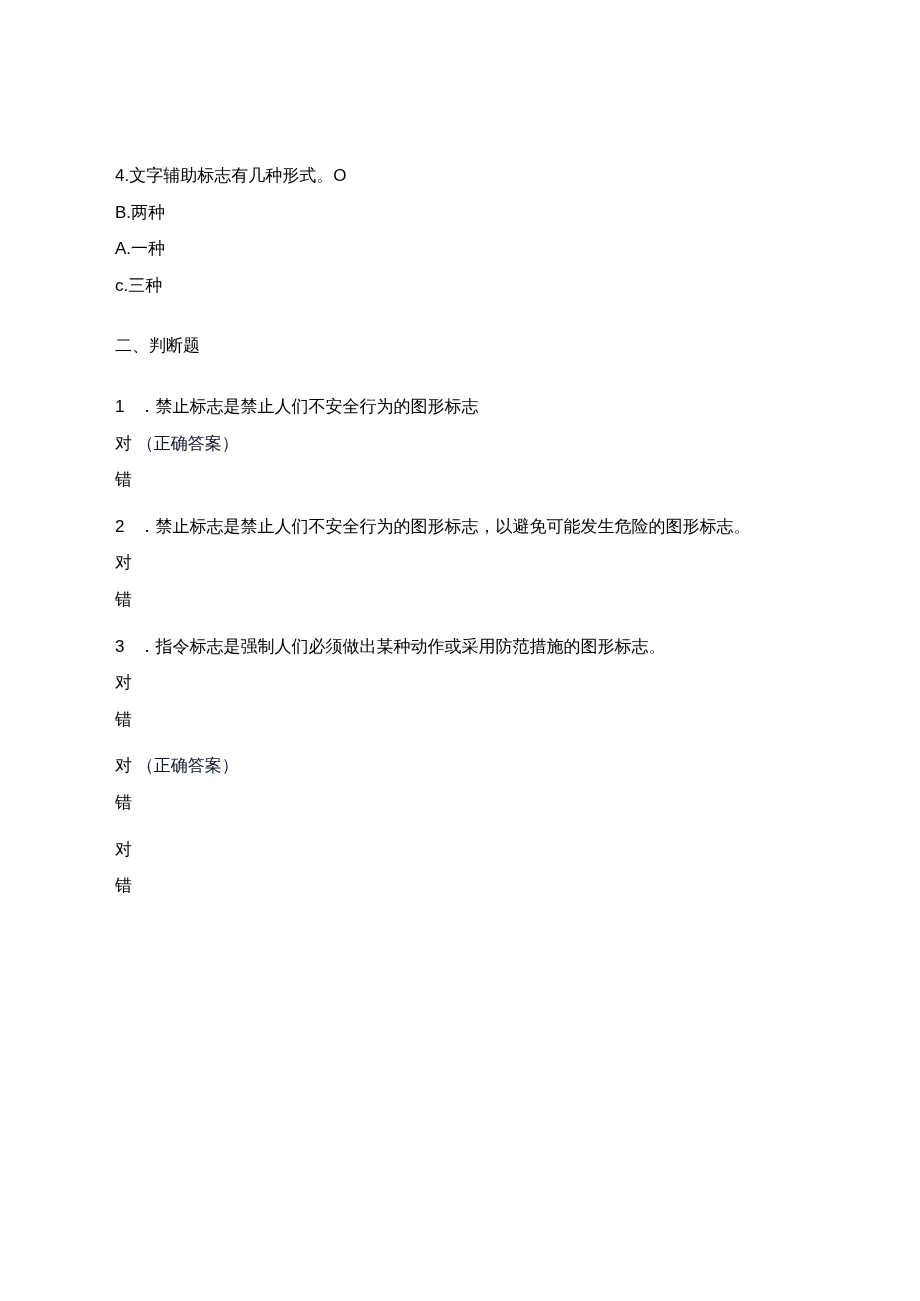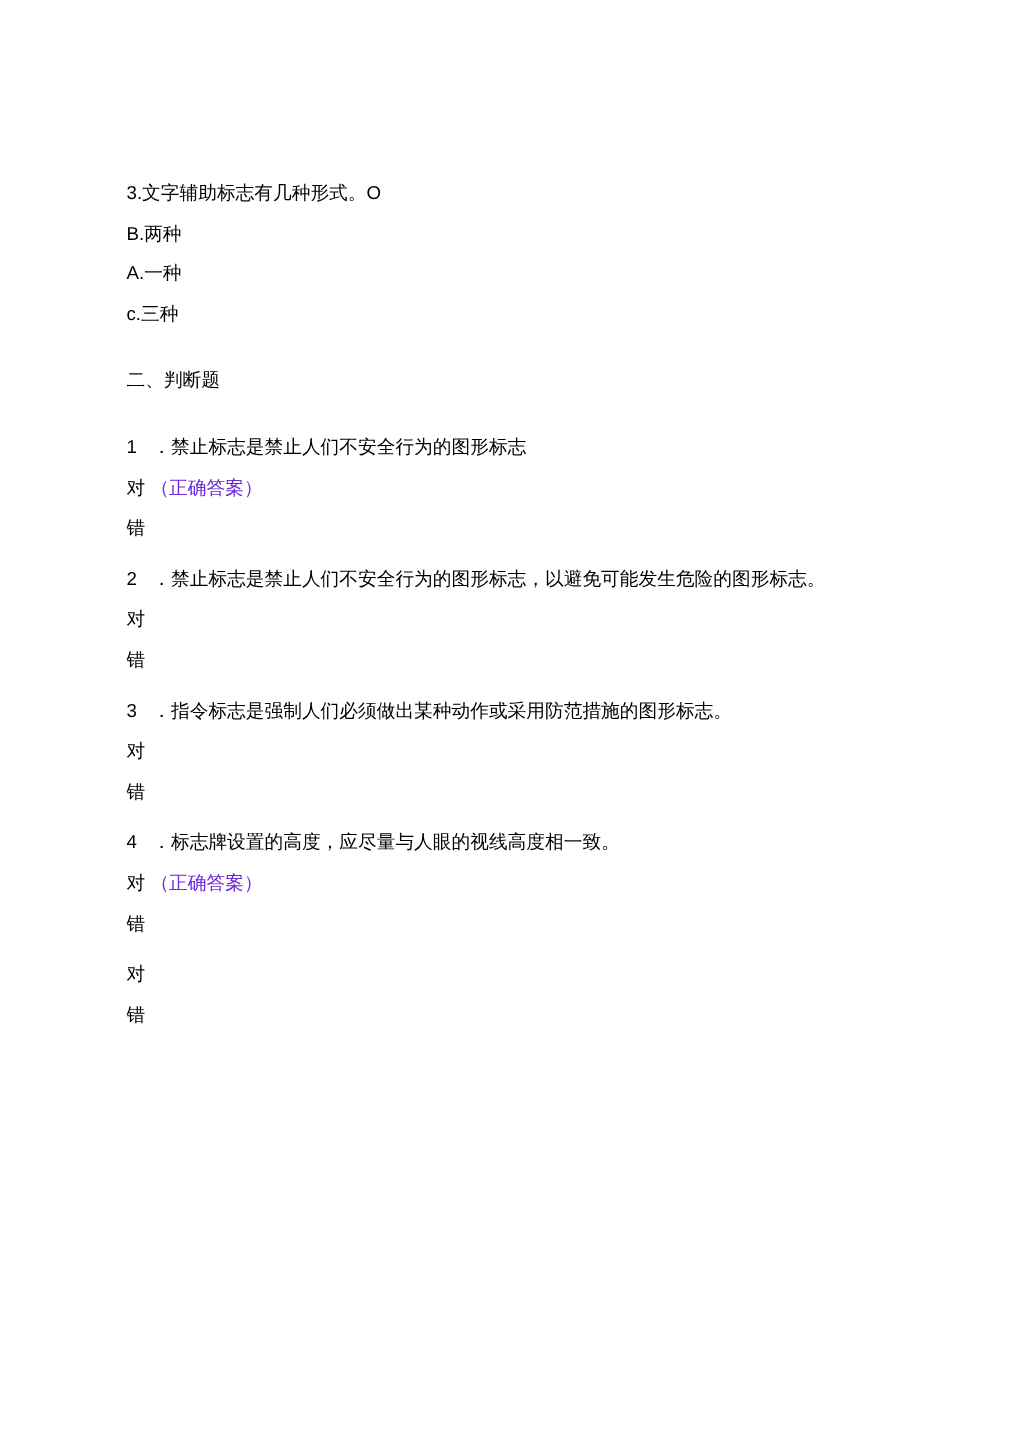--- a/index.html
+++ b/index.html
@@ -27,29 +27,29 @@
       margin-top: 16px;
     }
     .num {
       display: inline-block;
     }
     .num-gap {
       display: inline-block;
       width: 14px;
     }
     .answer-tag {
-      color: #6d28d9;
+      color: #0f172a;
     }
   </style>
 </head>
 <body>
 
 <div class="page">
 
-  <div class="line">3.文字辅助标志有几种形式。O</div>
+  <div class="line">4.文字辅助标志有几种形式。O</div>
   <div class="line">B.两种</div>
   <div class="line">A.一种</div>
   <div class="line">c.三种</div>
 
   <div class="line section-heading">二、判断题</div>
 
   <div class="qblock">
     <div class="line">
       <span class="num">1</span><span class="num-gap"></span><span>．禁止标志是禁止人们不安全行为的图形标志</span>
     </div>
@@ -71,23 +71,20 @@
   <div class="qblock">
     <div class="line">
       <span class="num">3</span><span class="num-gap"></span><span>．指令标志是强制人们必须做出某种动作或采用防范措施的图形标志。</span>
     </div>
     <div class="line">对</div>
     <div class="line">错</div>
   </div>
 
   <div class="qblock">
     <div class="line">
-      <span class="num">4</span><span class="num-gap"></span><span>．标志牌设置的高度，应尽量与人眼的视线高度相一致。</span>
-    </div>
-    <div class="line">
       <span>对</span>
       <span class="answer-tag">（正确答案）</span>
     </div>
     <div class="line">错</div>
   </div>
 
   <div class="qblock">
     <div class="line">对</div>
     <div class="line">错</div>
   </div>

